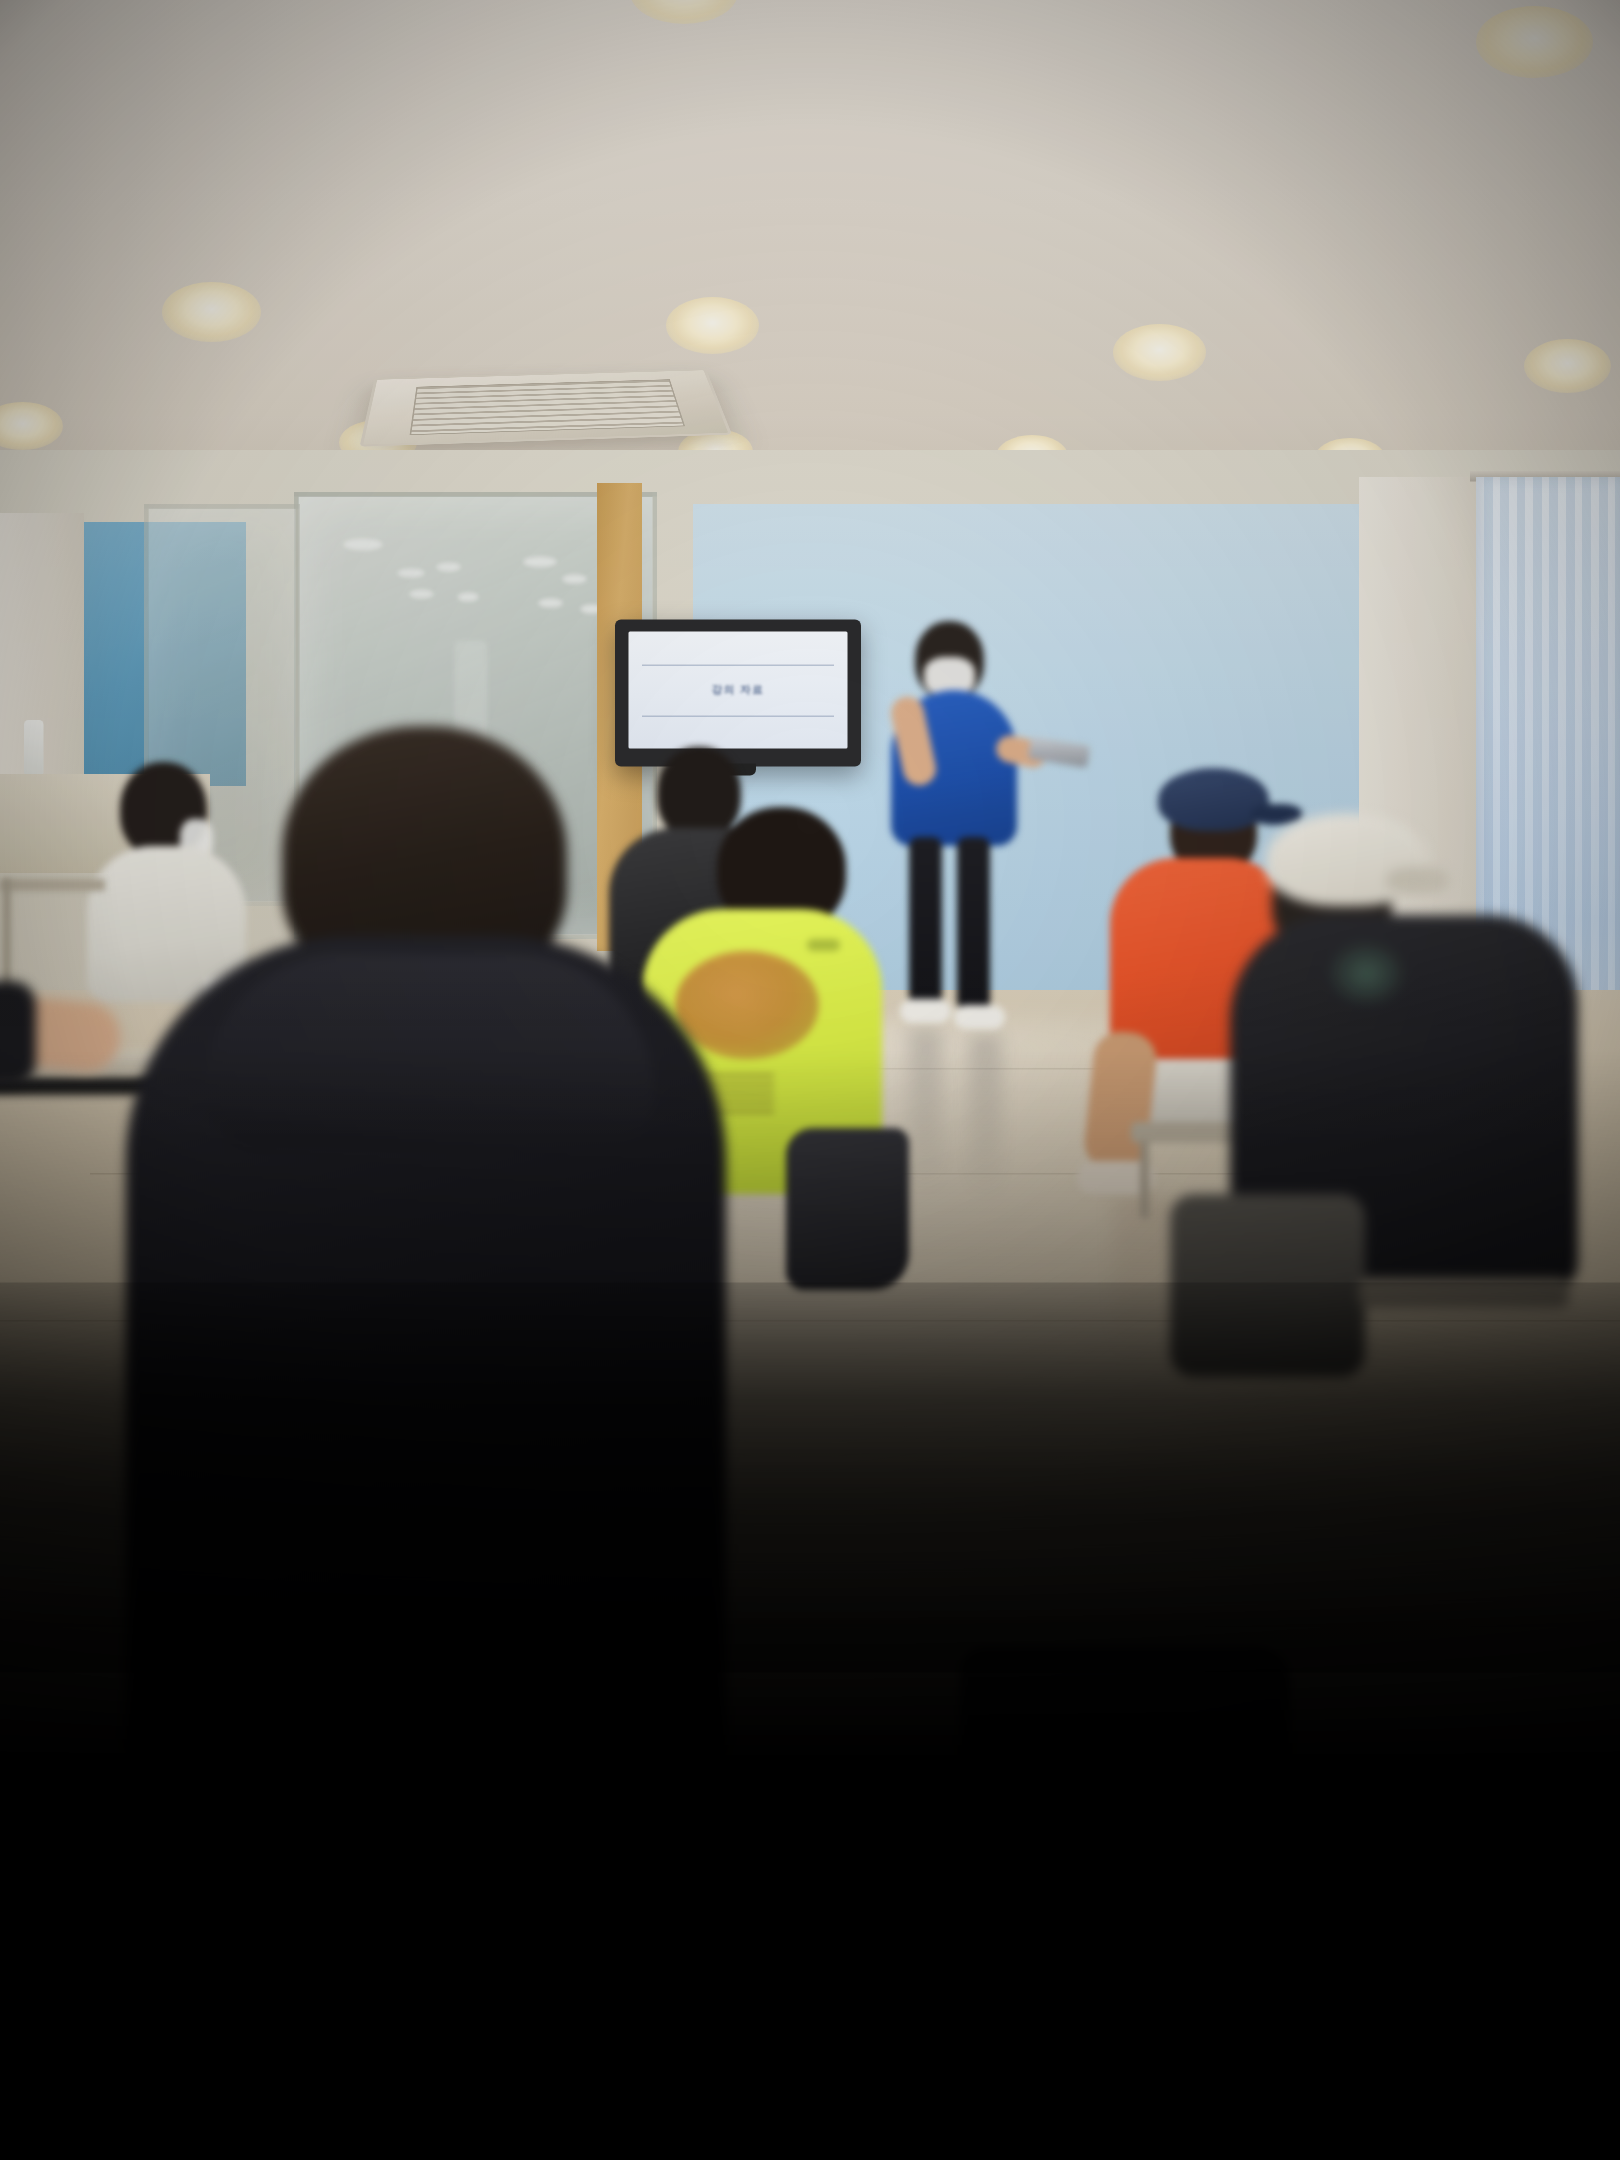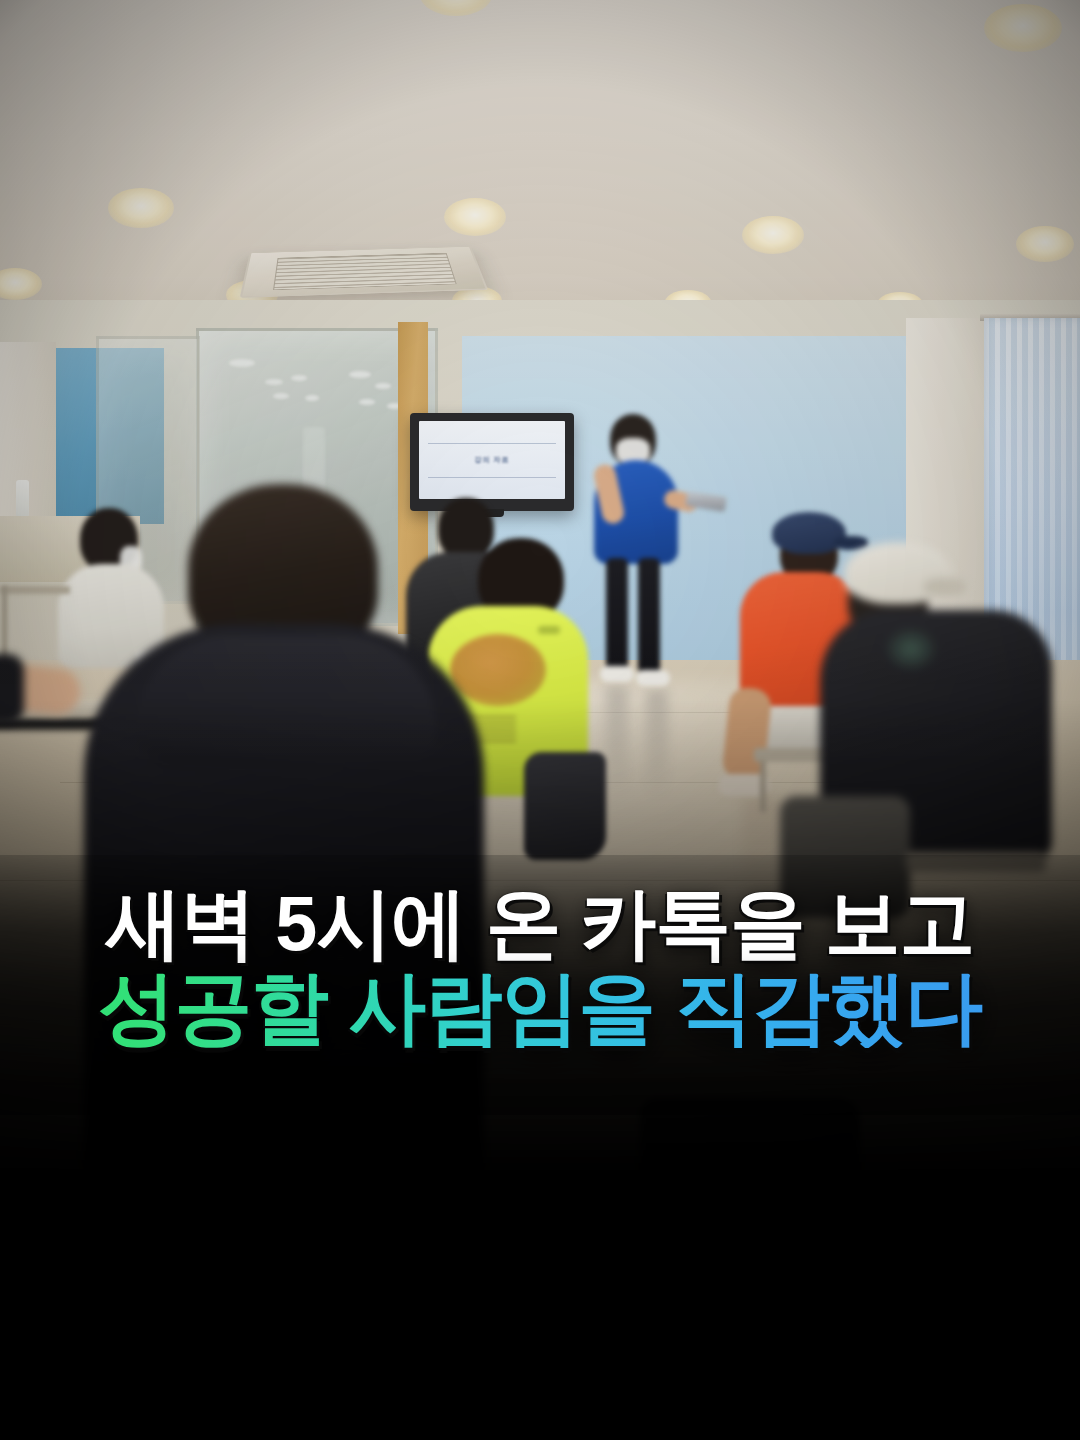--- a/index.html
+++ b/index.html
@@ -483,18 +483,14 @@
 
     <div class="bag" style="left:640px;top:1098px;width:220px;height:136px;"></div>
 
     <div class="scene-grade"></div>
   </div>
 
   <div class="vignette"></div>
   <div class="bottom-fade"></div>
   <div class="text-scrim"></div>
 
-  <div class="caption">
-    <span class="cap-line cap-line-1">새벽 5시에 온 카톡을 보고</span>
-    <span class="cap-line cap-line-2">성공할 사람임을 직감했다</span>
-  </div>
 
 </div>
 
 </body></html>

